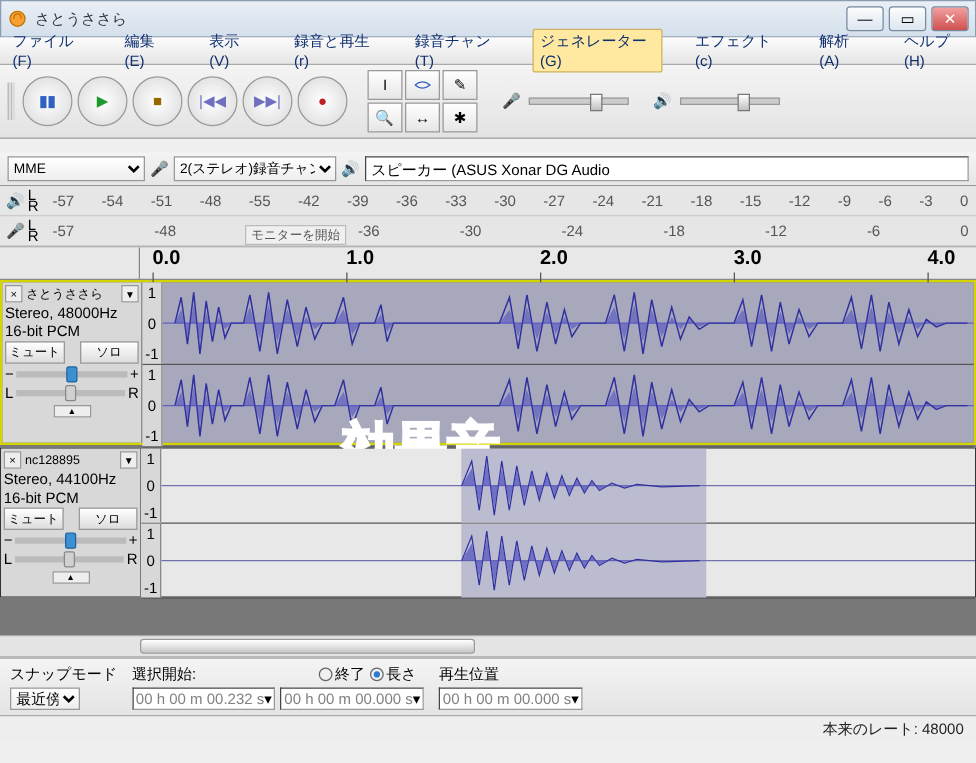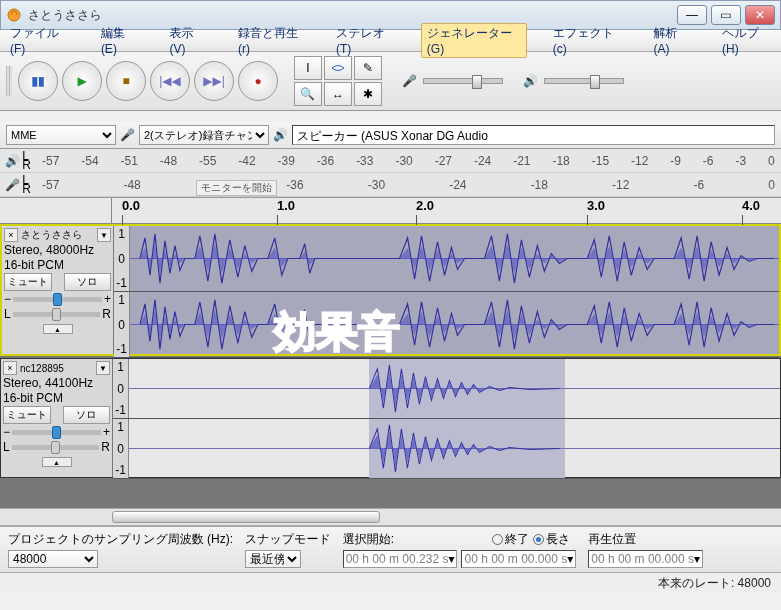--- a/index.html
+++ b/index.html
@@ -39,21 +39,21 @@
 .meter-row { display: flex; align-items: center; height: 24px; border-bottom: 1px solid #ccc; }
 .meter-lbl { width: 36px; display: flex; align-items: center; justify-content: center; font-size: 10px; gap: 2px; }
 .meter-lbl .lr { display: flex; flex-direction: column; line-height: 9px; font-size: 9px; }
 .meter-scale { flex: 1; position: relative; font-size: 9px; color: #555; display: flex; justify-content: space-between; padding: 0 6px; }
 .meter-scale .overlay { position: absolute; left: 160px; top: 2px; background: #f0f0f0; border: 1px solid #bbb; padding: 0 4px; font-size: 10px; }
 
 
 .ruler { height: 26px; background: #e8e8e8; border-bottom: 1px solid #888; display: flex; }
 .ruler .pad { width: 112px; border-right: 1px solid #888; }
 .ruler .ticks { flex: 1; position: relative; }
-.ruler .tick { position: absolute; top: 0; font-size: 13px; font-weight: bold; }
+.ruler .tick { position: absolute; top: 0; font-size: 16px; font-weight: bold; }
 .ruler .tick::before { content: ""; position: absolute; bottom: -12px; left: 0; width: 1px; height: 10px; background: #555; }
 
 
 .tracks { background: #787878; height: 284px; overflow: hidden; }
 .track { display: flex; border: 1px solid #333; }
 .track.yellow { border: 2px solid #d4d400; }
 .track-panel { width: 112px; background: #d8d8d8; border-right: 1px solid #777; padding: 2px; font-size: 10px; display: flex; flex-direction: column; gap: 1px; }
 .panel-top { display: flex; align-items: center; }
 .panel-top .xbtn { width: 14px; height: 14px; border: 1px solid #999; background: #eee; display: flex; align-items: center; justify-content: center; font-size: 9px; }
 .panel-top .tname { flex: 1; padding: 0 3px; font-size: 10px; overflow: hidden; white-space: nowrap; }
@@ -67,21 +67,21 @@
 .collapse { align-self: center; width: 30px; height: 10px; border: 1px solid #999; background: #eee; display: flex; align-items: center; justify-content: center; font-size: 7px; margin-top: 2px; }
 
 .track-body { flex: 1; position: relative; background: #c8c8dc; }
 .track.yellow .track-body { background: #a8a8bc; }
 .channel { position: relative; border-bottom: 1px solid #555; }
 .channel .yaxis { position: absolute; left: 0; top: 0; width: 16px; height: 100%; background: #d8d8d8; border-right: 1px solid #888; font-size: 9px; display: flex; flex-direction: column; justify-content: space-between; align-items: center; padding: 1px 0; }
 .wave { position: absolute; left: 16px; right: 0; top: 0; bottom: 0; }
 .wave svg { width: 100%; height: 100%; display: block; }
 .clip-bg { position: absolute; background: #bcbcd0; top: 0; bottom: 0; }
 
-.annotation { position: absolute; font-size: 42px; font-weight: bold; color: #ff3388; -webkit-text-stroke: 2px #fff; pointer-events: none; }
+.annotation { position: absolute; font-size: 42px; font-weight: bold; color: #ff3388; -webkit-text-stroke: 2px #fff; pointer-events: none; margin-top: 25px; }
 
 
 .hscroll { height: 18px; background: #e4e4e4; border-top: 1px solid #aaa; border-bottom: 1px solid #aaa; display: flex; }
 .hscroll .pad { width: 112px; }
 .hscroll .track-sb { flex: 1; position: relative; }
 .hscroll .thumb-sb { position: absolute; left: 0; width: 40%; top: 2px; bottom: 2px; background: linear-gradient(#fff, #c8c8c8); border: 1px solid #999; border-radius: 3px; }
 
 
 .selbar { background: linear-gradient(#f4f4f4, #e4e4e4); border-top: 1px solid #aaa; padding: 4px 8px; display: flex; align-items: center; gap: 12px; font-size: 11px; }
 .selbar .grp { display: flex; flex-direction: column; gap: 2px; }
@@ -109,21 +109,21 @@
   <div class="wbtn">—</div>
   <div class="wbtn">▭</div>
   <div class="wbtn close">✕</div>
 </div>
 
 <div class="menubar">
   <span class="menu">ファイル(F)</span>
   <span class="menu">編集(E)</span>
   <span class="menu">表示(V)</span>
   <span class="menu">録音と再生(r)</span>
-  <span class="menu">ステレオ(T)</span>
+  <span class="menu">録音チャン(T)</span>
   <span class="menu hl">ジェネレーター(G)</span>
   <span class="menu">エフェクト(c)</span>
   <span class="menu">解析(A)</span>
   <span class="menu">ヘルプ(H)</span>
 </div>
 
 <div class="toolbars">
   <div class="toolbar-row">
     <div class="hgrip"></div>
     <div class="transport">
@@ -235,21 +235,21 @@
         <span>0</span>
       </div>
   </div>
 </div>
 
 <div class="ruler">
   <div class="pad"></div>
   <div class="ticks" id="ruler-ticks">
       <div class="tick" style="left: 10px;">0.0</div>
       <div class="tick" style="left: 165px;">1.0</div>
-      <div class="tick" style="left: 304px;">2.0</div>
+      <div class="tick" style="left: 320px;">2.0</div>
       <div class="tick" style="left: 475px;">3.0</div>
       <div class="tick" style="left: 630px;">4.0</div>
     </div>
 </div>
 
 <div class="tracks">
 
   <div class="track yellow" style="height:132px">
     <div class="track-panel">
       <div class="panel-top">
@@ -377,24 +377,20 @@
 </div>
 
 <div class="hscroll">
   <div class="pad"></div>
   <div class="track-sb">
       <div class="thumb-sb"></div>
     </div>
 </div>
 
 <div class="selbar">
-  <div class="grp">
-    <span>プロジェクトのサンプリング周波数 (Hz):</span>
-    <select style="width:90px"><option>48000</option></select>
-  </div>
   <div class="grp">
     <span>スナップモード</span>
     <select style="width:56px"><option>最近傍</option></select>
   </div>
   <div class="grp">
     <div class="row">
       <span>選択開始:</span>
       <span style="width:90px"></span>
       <span class="radio">
           <span class="rb"></span>

